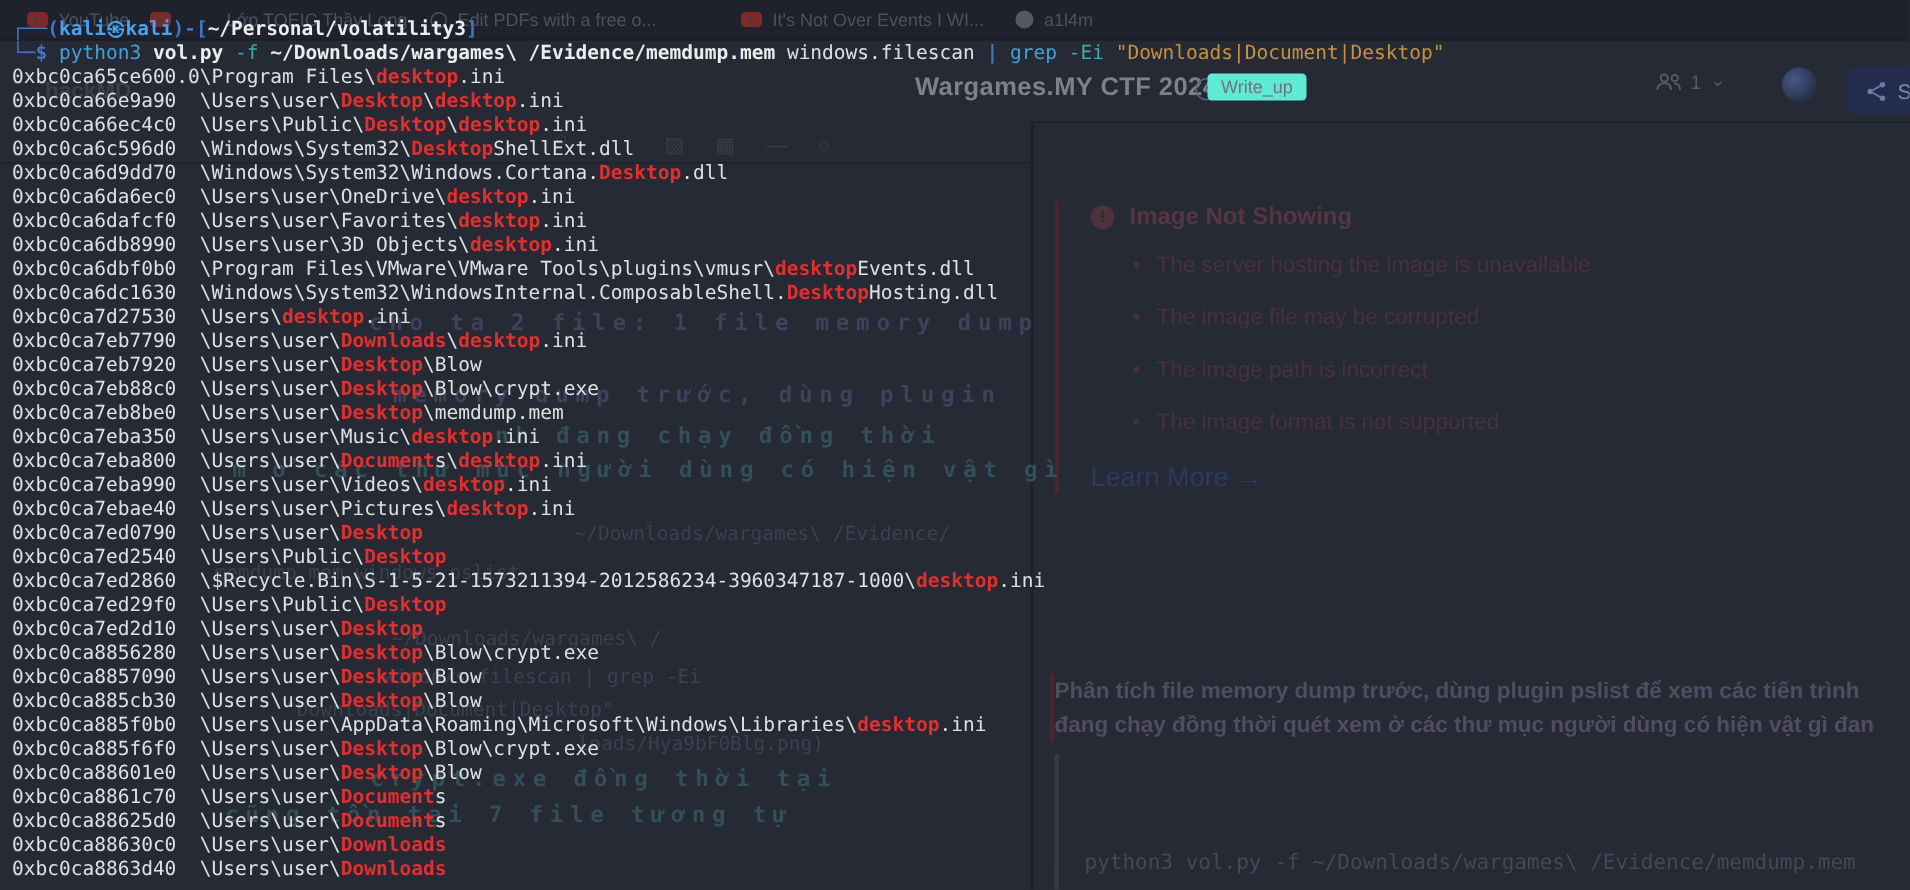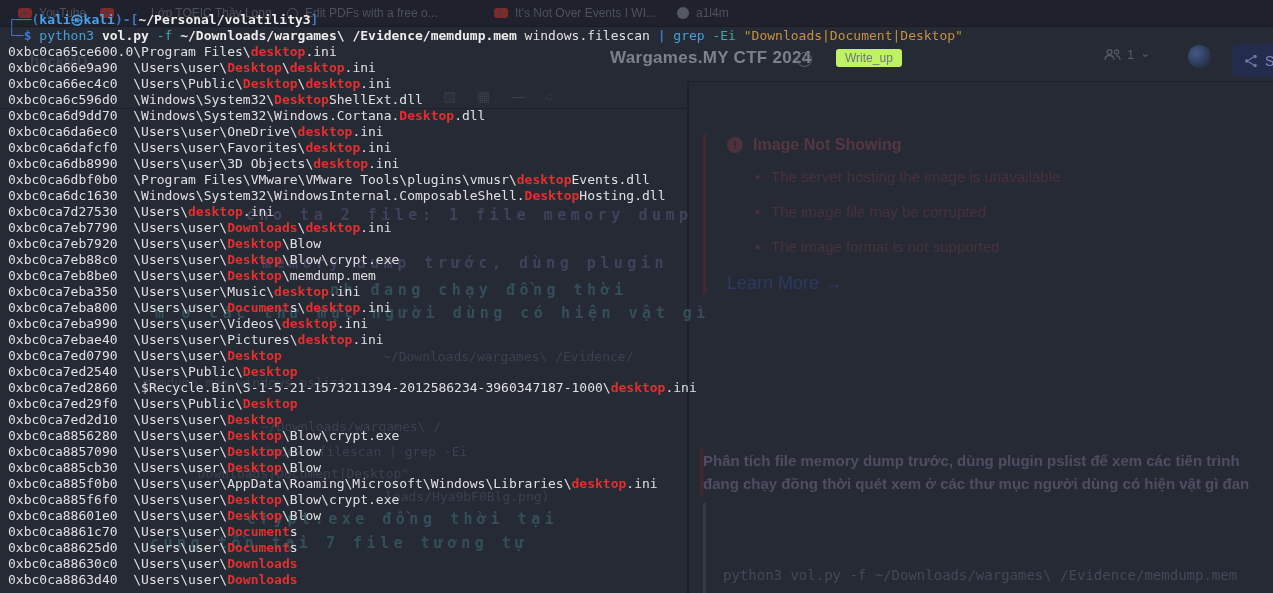--- a/index.html
+++ b/index.html
@@ -12,21 +12,21 @@
   .tab{position:absolute;top:6px;display:flex;align-items:center;gap:7px;color:#4d515b;font-size:12px;white-space:nowrap}
   .tab .yt{width:14px;height:10px;border-radius:3px;background:#7e2a2a;position:relative;flex:0 0 auto}
   .tab .yt::after{content:"";position:absolute;left:5px;top:2.5px;border-left:4px solid #3c3f48;border-top:2.5px solid transparent;border-bottom:2.5px solid transparent}
   .tab .gl{width:11px;height:11px;border-radius:50%;border:1.5px solid #4d515b;box-sizing:border-box;flex:0 0 auto}
   .tab .av{width:12px;height:12px;border-radius:50%;background:#545862;flex:0 0 auto}
   #appheader{position:absolute;left:0;top:26px;width:1026px;height:56px}
   #logo{position:absolute;left:30px;top:26px;font-weight:bold;font-size:15px;color:#3b3f49}
   #apptitle{position:absolute;left:610px;top:22px;font-weight:bold;font-size:17px;color:#7d8189;letter-spacing:.3px}
   #infoicon{position:absolute;left:797px;top:26px;width:13px;height:13px;border:1px solid #5e626b;border-radius:50%;
     color:#5e626b;font-size:9px;line-height:13px;text-align:center;font-family:"Liberation Serif",serif}
-  #badge{position:absolute;left:836px;top:23px;height:18px;line-height:18px;padding:0 9px;background:#bef264;
+  #badge{position:absolute;left:805px;top:23px;height:18px;line-height:18px;padding:0 9px;background:#5eead4;
     border-radius:3px;color:#70747d;font-size:12px}
   #collab{position:absolute;left:1104px;top:21px;display:flex;align-items:center;gap:6px;color:#575b66;font-size:13px}
   #collab .chev{font-size:12px;margin-top:-4px}
   #avatar{position:absolute;left:1188px;top:19px;width:23px;height:23px;border-radius:50%;
     background:radial-gradient(circle at 35% 35%,#44598a,#1c2230)}
   #share{position:absolute;left:1232px;top:18px;width:92px;height:33px;border:none;border-radius:6px;background:#242c4e;
     color:#7f89b4;font-size:14px;font-family:inherit;display:flex;align-items:center;gap:7px;padding:0 0 0 12px;cursor:pointer}
   #hdiv-right{position:absolute;left:687px;top:81px;right:0;height:1px;background:#1d212b}
   #hdiv-left{position:absolute;left:0;top:108px;width:687px;height:1px;background:#1e222c}
   #vdiv{position:absolute;left:687px;top:82px;width:2px;bottom:0;background:#1d212b}
@@ -130,20 +130,21 @@
     </div>
 
   <div id="callout">
     <div class="co-title">
       <span class="warn">!</span>
       <span>Image Not Showing</span>
     </div>
     <ul id="reasons">
         <li>The server hosting the image is unavailable</li>
         <li>The image file may be corrupted</li>
+        <li>The image path is incorrect</li>
         <li>The image format is not supported</li>
       </ul>
     <div class="co-link">Learn More →</div>
   </div>
 
   <div id="para">Phân tích file memory dump trước, dùng plugin pslist để xem các tiến trình
 đang chạy đồng thời quét xem ở các thư mục người dùng có hiện vật gì đan</div>
 
   <div id="q1" class="quote">
     <div>python3 vol.py -f ~/Downloads/wargames\ /Evidence/memdump.mem</div>

